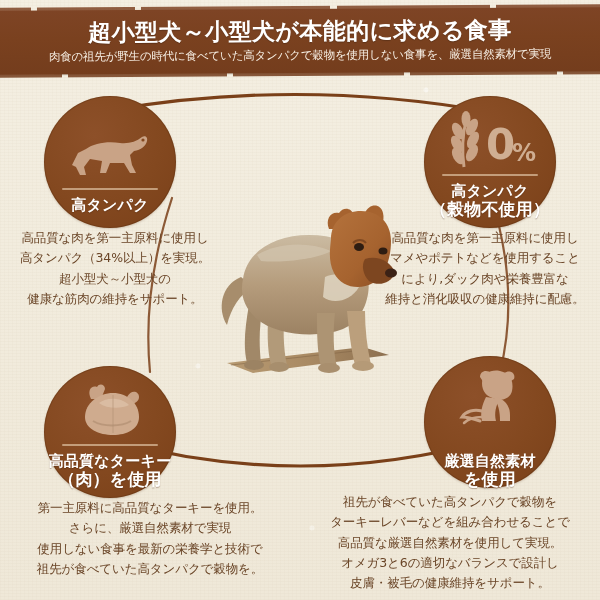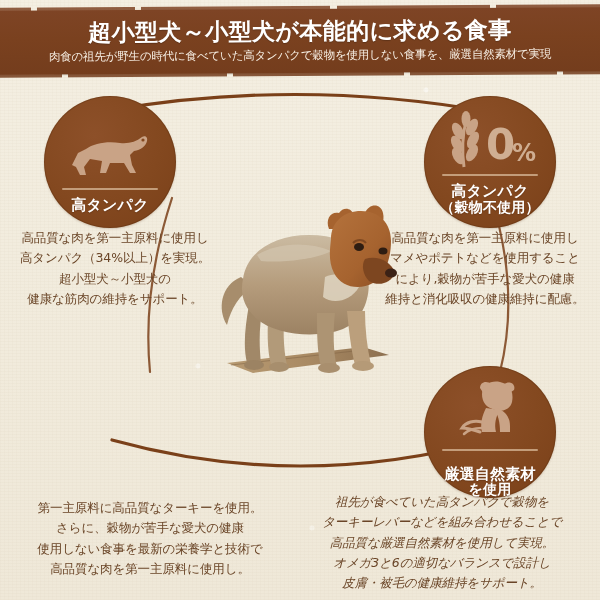--- a/index.html
+++ b/index.html
@@ -68,34 +68,34 @@
     box-shadow:inset 0 0 0 1px rgba(90,45,15,.35), 0 1px 2px rgba(90,50,25,.22);
     display:flex;flex-direction:column;align-items:center;
   }
   .badge .ico{height:62px;display:flex;align-items:flex-end;justify-content:center;margin-top:11px;}
   .badge .rule{width:96px;height:2px;background:#d8b99a;opacity:.75;margin:5px 0 0;border-radius:2px;}
   .badge .cap{
     color:#ffffff;font-weight:bold;font-size:15px;line-height:1.12;
     text-align:center;margin-top:7px;letter-spacing:.2px;
     text-shadow:0 1px 1px rgba(70,32,10,.35);
   }
-  .badge .cap .sm{font-size:14px;display:block;}
+  .badge .cap .sm{font-size:17px;display:block;}
 
   #badge-protein{left:44px;top:96px;justify-content:center;}
   #badge-grainfree{left:424px;top:96px;}
   #badge-turkey{left:44px;top:366px;}
-  #badge-natural{left:424px;top:366px;gap:8px;}
+  #badge-natural{left:424px;top:356px;gap:8px;}
 
   
   .para{position:absolute;text-align:center;color:#6a4527;font-size:12.5px;line-height:1.62;letter-spacing:-.1px;}
   .para div{white-space:nowrap;}
   #para-protein{left:4px;top:228px;width:222px;text-align:center;}
   #para-grainfree{left:374px;top:228px;width:222px;}
   #para-turkey{left:0px;top:498px;width:300px;}
-  #para-natural{left:292px;top:492px;width:300px;font-style:italic;}
+  #para-natural{left:300px;top:492px;width:300px;}
 </style>
 </head>
 <body>
 
 <div class="stage">
   <div class="noise"></div>
 
   <div class="banner">
     <div class="banner-inner">
       <div class="banner-title">超小型犬～小型犬が本能的に求める食事</div>
@@ -191,20 +191,37 @@
         <text x="70" y="50" font-family="'DejaVu Sans','Liberation Sans',sans-serif" font-size="24" font-weight="bold" fill="#cfae92">%</text>
       </svg>
     </div>
     <div class="rule"></div>
     <div class="cap">
       <span>高タンパク</span>
       <span class="sm">（穀物不使用）</span>
     </div>
   </div>
 
+  <div class="badge" id="badge-turkey">
+    <div class="ico">
+      <svg width="82" height="58" viewBox="0 0 82 58">
+        <path d="M22,18 C18,10 22,4 28,6 C30,2 36,3 36,8 L32,18 Z" fill="#c9a386"></path>
+        <path d="M58,16 C62,8 70,10 70,16 C70,21 64,24 60,22 Z" fill="#c9a386"></path>
+        <path d="M16,36 C16,22 30,12 44,12 C58,12 70,22 70,36 C70,48 58,54 44,54 C30,54 16,48 16,36 Z" fill="#cfab8e"></path>
+        <path d="M30,22 C38,16 52,16 60,24 C52,28 38,28 30,22 Z" fill="#dcc0a8" opacity=".8"></path>
+        <path d="M24,40 C34,46 52,46 62,40" stroke="#b08f72" stroke-width="2" fill="none" opacity=".7"></path>
+        <path d="M44,14 L44,52" stroke="#b08f72" stroke-width="1.5" opacity=".4" fill="none"></path>
+      </svg>
+    </div>
+    <div class="rule"></div>
+    <div class="cap">
+      <span>高品質なターキー</span>
+      <span class="sm">（肉）を使用</span>
+    </div>
+  </div>
 
   <div class="badge" id="badge-natural">
     <div class="ico">
       <svg width="76" height="58" viewBox="0 0 76 58">
         <path d="M40,6 C34,2 28,4 28,10 L32,16 Z" fill="#c9a386"></path>
         <path d="M52,6 C58,2 64,6 62,12 L56,16 Z" fill="#c9a386"></path>
         <path d="M30,16 C30,6 40,2 48,4 C58,6 62,14 60,24 C58,32 50,34 44,32 C34,30 30,24 30,16 Z" fill="#c9a386"></path>
         <path d="M34,30 C30,38 28,46 30,54 L44,54 C42,46 44,38 48,32 Z" fill="#c9a386"></path>
         <path d="M44,30 C52,32 58,38 58,48 L58,54 L48,54 C48,44 46,36 42,32 Z" fill="#c9a386"></path>
         <path d="M30,44 C22,42 14,44 10,50 C16,50 22,52 28,54" fill="none" stroke="#c9a386" stroke-width="3" stroke-linecap="round"></path>
@@ -221,29 +238,29 @@
   <div class="para" id="para-protein">
     <div>高品質な肉を第一主原料に使用し</div>
     <div>高タンパク（34%以上）を実現。</div>
     <div>超小型犬～小型犬の</div>
     <div>健康な筋肉の維持をサポート。</div>
   </div>
 
   <div class="para" id="para-grainfree">
     <div>高品質な肉を第一主原料に使用し</div>
     <div>マメやポテトなどを使用すること</div>
-    <div>により,穀物が苦手な愛犬の健康</div>
+    <div>により,ダック肉や栄養豊富な</div>
     <div>維持と消化吸収の健康維持に配慮。</div>
   </div>
 
   <div class="para" id="para-turkey">
     <div>第一主原料に高品質なターキーを使用。</div>
-    <div>さらに、穀物が苦手な愛犬の健康</div>
+    <div>さらに、厳選自然素材で実現</div>
     <div>使用しない食事を最新の栄養学と技術で</div>
-    <div>高品質な肉を第一主原料に使用し。</div>
+    <div>祖先が食べていた高タンパクで穀物を。</div>
   </div>
 
   <div class="para" id="para-natural">
     <div>祖先が食べていた高タンパクで穀物を</div>
     <div>ターキーレバーなどを組み合わせることで</div>
     <div>高品質な厳選自然素材を使用して実現。</div>
     <div>オメガ3と6の適切なバランスで設計し</div>
     <div>皮膚・被毛の健康維持をサポート。</div>
   </div>
 </div>

